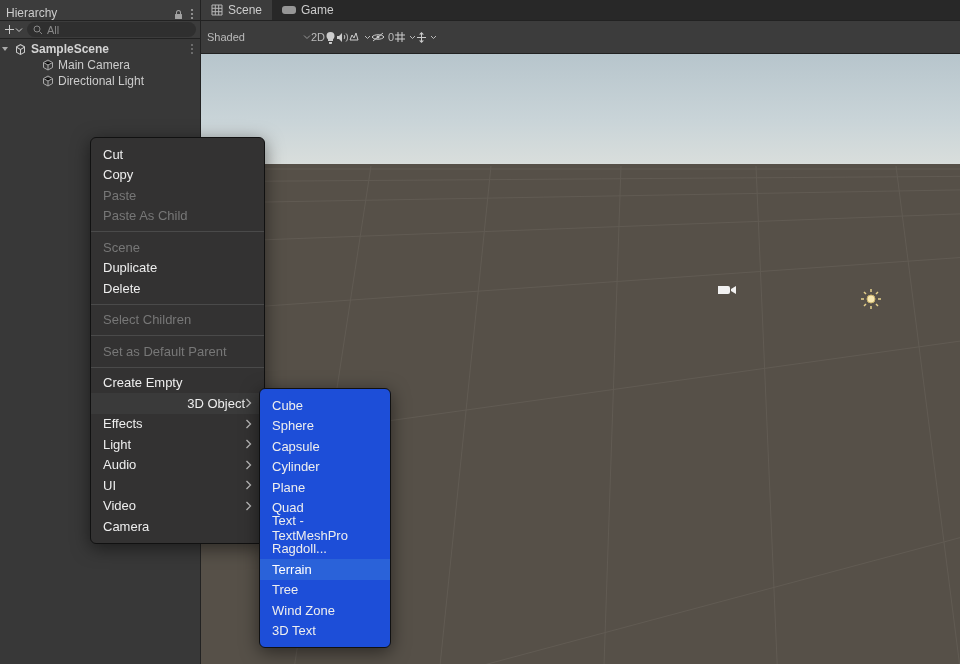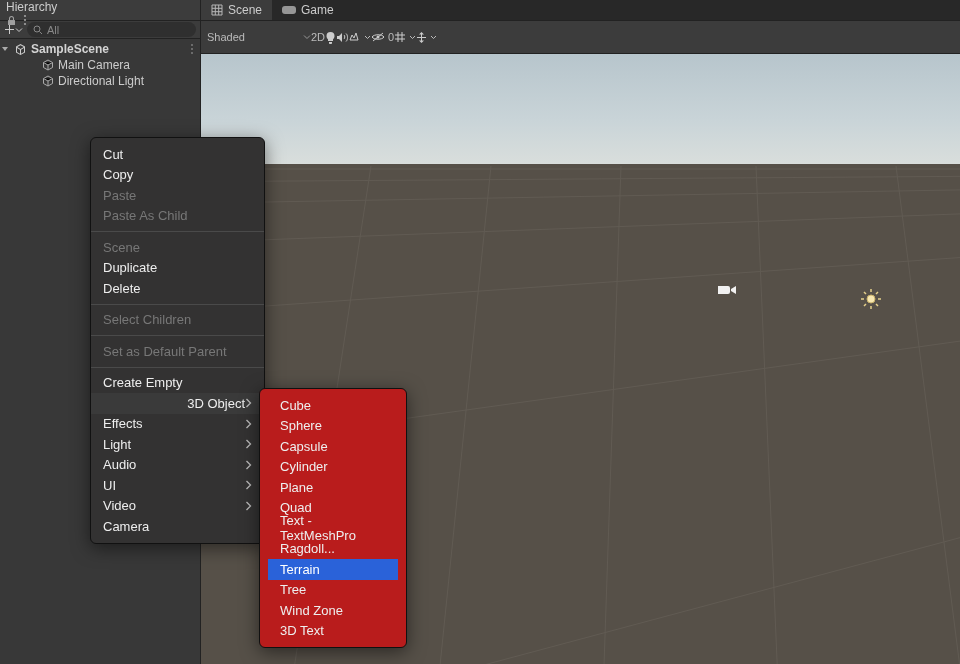--- a/index.html
+++ b/index.html
@@ -1,21 +1,21 @@
 <!DOCTYPE html>
 <html><head>
 <meta charset="utf-8">
 <style>
   * { margin: 0; padding: 0; box-sizing: border-box; }
   html, body { width: 960px; height: 664px; overflow: hidden; font-family: -apple-system, "Segoe UI", Arial, sans-serif; font-size: 12px; background: #333; color: #ccc; }
   .app { display: flex; width: 960px; height: 664px; }
 
   
   .hierarchy { width: 201px; background: #383838; border-right: 1px solid #222; display: flex; flex-direction: column; }
-  .hierarchy-header { display: flex; align-items: flex-start; height: 21px; background: #3c3c3c; border-bottom: 1px solid #222; padding: 0 6px; flex-direction: column; }
+  .hierarchy-header { display: flex; align-items: flex-end; height: 21px; background: #3c3c3c; border-bottom: 1px solid #222; padding: 0 6px; }
   .hierarchy-header .title { flex: 1; color: #ccc; font-size: 12px; }
   .hierarchy-header svg { flex: 0 0 auto; }
   .hier-icons { display: flex; gap: 6px; align-items: center; }
   .hier-icons svg { opacity: 0.8; }
 
   .hierarchy-toolbar { display: flex; align-items: center; height: 18px; background: #3c3c3c; border-bottom: 1px solid #222; padding: 0 4px; gap: 4px; }
   .plus-btn { display: flex; align-items: center; color: #ccc; }
   .search-box { flex: 1; display: flex; align-items: center; background: #2f2f2f; border-radius: 9px; height: 15px; padding: 0 6px; color: #888; font-size: 11px; }
   .search-box svg { margin-right: 4px; }
 
@@ -49,21 +49,21 @@
   .gizmo-sun { position: absolute; top: 234px; left: 659px; }
 
   
   .context-menu { position: absolute; top: 137px; left: 90px; width: 175px; background: #333232; border: 1px solid #111; border-radius: 6px; box-shadow: 0 4px 18px rgba(0,0,0,0.5); padding: 6px 0; }
   .cm-item { display: flex; align-items: center; justify-content: space-between; padding: 0 12px; height: 20.5px; font-size: 13px; color: #eee; }
   .cm-item.disabled { color: #777; }
   .cm-item.has-sub svg { opacity: 0.8; }
   .cm-sep { height: 1px; background: #4a4a4a; margin: 5px 0; }
   .cm-item.hovered { background: #3a3a3a; justify-content: flex-end; }
 
-  .submenu { position: absolute; top: 388px; left: 259px; width: 148px; background: #b91c1c; border: 1px solid #111; border-radius: 6px; box-shadow: 0 4px 18px rgba(0,0,0,0.5); padding: 6px 8px; }
+  .submenu { position: absolute; top: 388px; left: 259px; width: 132px; background: #1d4ed8; border: 1px solid #111; border-radius: 6px; box-shadow: 0 4px 18px rgba(0,0,0,0.5); padding: 6px 0; }
   .sub-item { padding: 0 12px; height: 20.5px; font-size: 13px; color: #eee; display: flex; align-items: center; }
   .sub-item.selected { background: #2a62d9; color: #fff; }
 </style>
 </head>
 <body>
 
 <div class="app">
 
   <div class="hierarchy">
     <div class="hierarchy-header">

